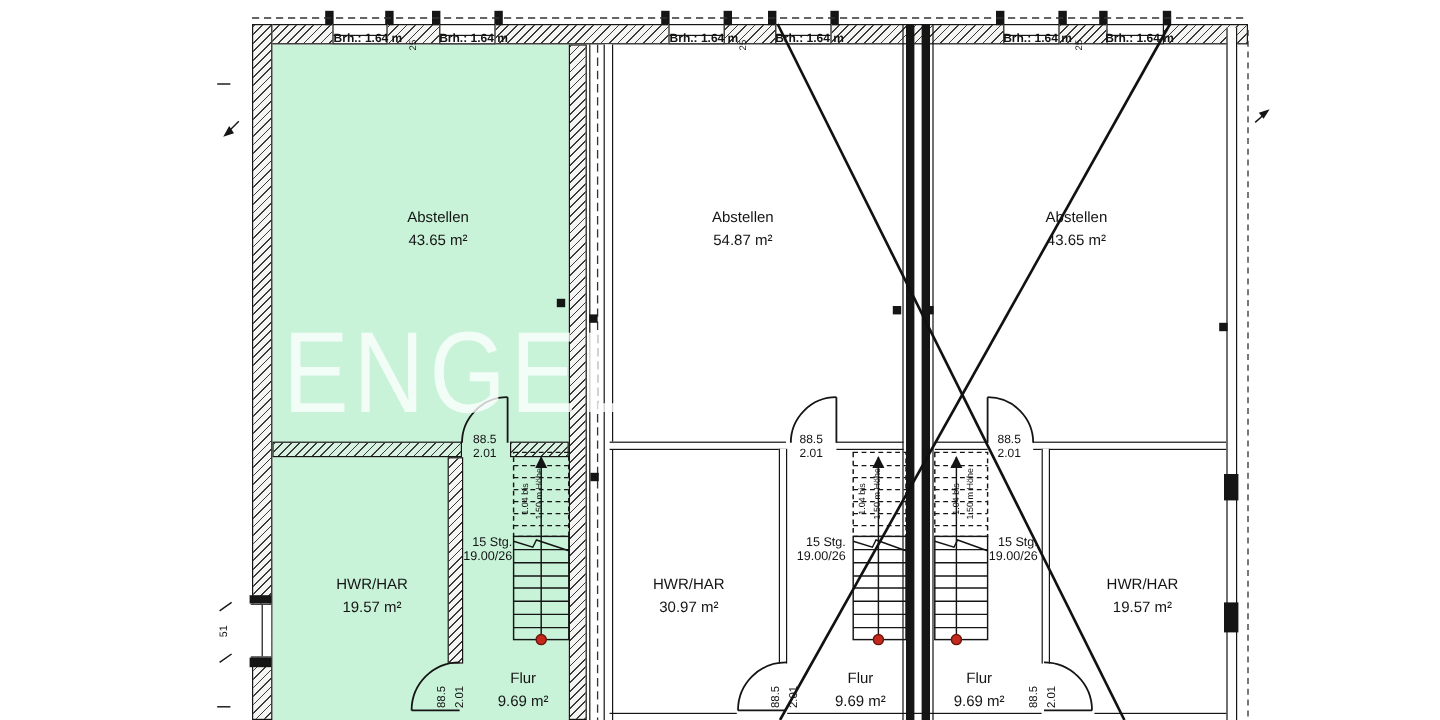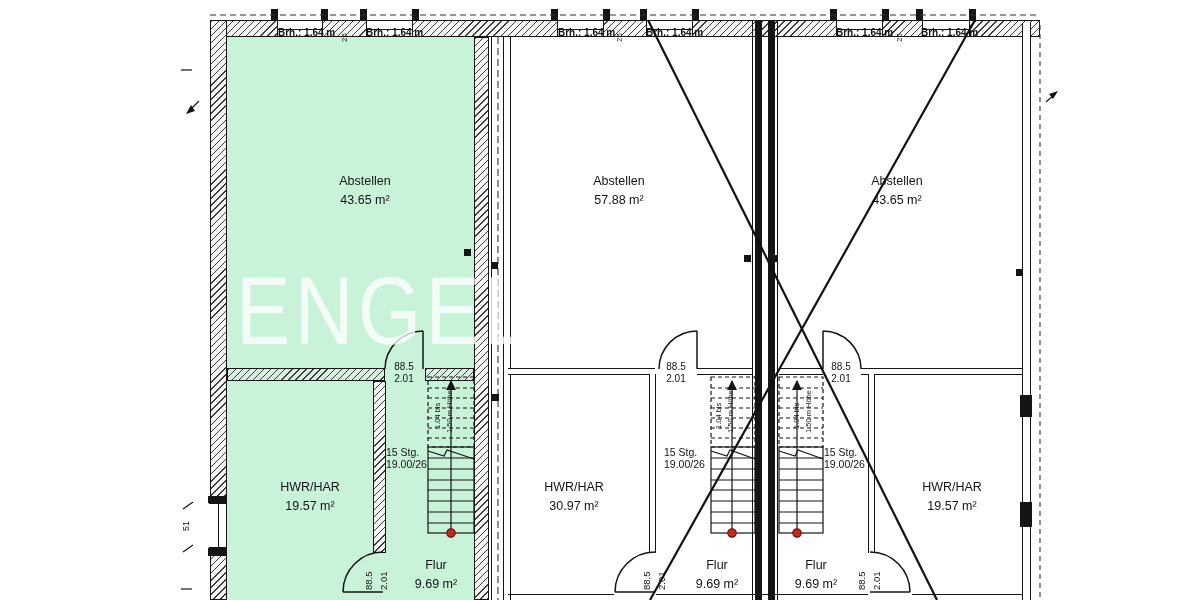--- a/index.html
+++ b/index.html
@@ -24,21 +24,21 @@
   .win{background:#fff;border:1px solid #151515;z-index:3;}
   .winline{position:absolute;left:0;right:0;top:50%;height:1px;background:#151515;}
   .vwinline{position:absolute;top:0;bottom:0;left:50%;width:1px;background:#151515;}
   .jamb{background:#151515;z-index:2;}
   svg.overlay{position:absolute;left:0;top:0;z-index:4;pointer-events:none;}
   .lbl{position:absolute;color:#141414;white-space:nowrap;z-index:5;}
   .rot{transform:rotate(-90deg);transform-origin:0 0;}
   .room{font-size:12.5px;line-height:19px;text-align:center;width:100px;}
   .brh{font-size:10px;font-weight:bold;}
   .doorlbl{font-size:10px;line-height:12px;text-align:center;width:42px;}
-  .stair-lbl{font-size:10.5px;line-height:12px;}
+  .stair-lbl{font-size:10.5px;line-height:12px;text-align:right;}
   .tiny{font-size:7.5px;}
   .wm{position:absolute;z-index:6;color:rgba(255,255,255,0.78);font-size:96px;font-weight:500;
       letter-spacing:5px;transform:scaleX(0.85);transform-origin:left top;pointer-events:none;}
 </style>
 </head>
 <body>
 
 <div id="plan">
 
   <div class="a room-bg" style="left:227px;top:37px;width:247px;height:563px;background:#c8f3d8;"></div>
@@ -234,21 +234,21 @@
   <div class="lbl rot" style="left:895px;top:42px;font-size:8px;">25</div>
 
   <div class="lbl rot" style="left:181px;top:531px;font-size:9px;">51</div>
 
   <div class="lbl room" style="left:315px;top:172px;">
     <div>Abstellen</div>
     <div>43.65 m²</div>
   </div>
   <div class="lbl room" style="left:569px;top:172px;">
     <div>Abstellen</div>
-    <div>57.88 m²</div>
+    <div>54.87 m²</div>
   </div>
   <div class="lbl room" style="left:847px;top:172px;">
     <div>Abstellen</div>
     <div>43.65 m²</div>
   </div>
   <div class="lbl room" style="left:260px;top:478px;">
     <div>HWR/HAR</div>
     <div>19.57 m²</div>
   </div>
   <div class="lbl room" style="left:524px;top:478px;">

